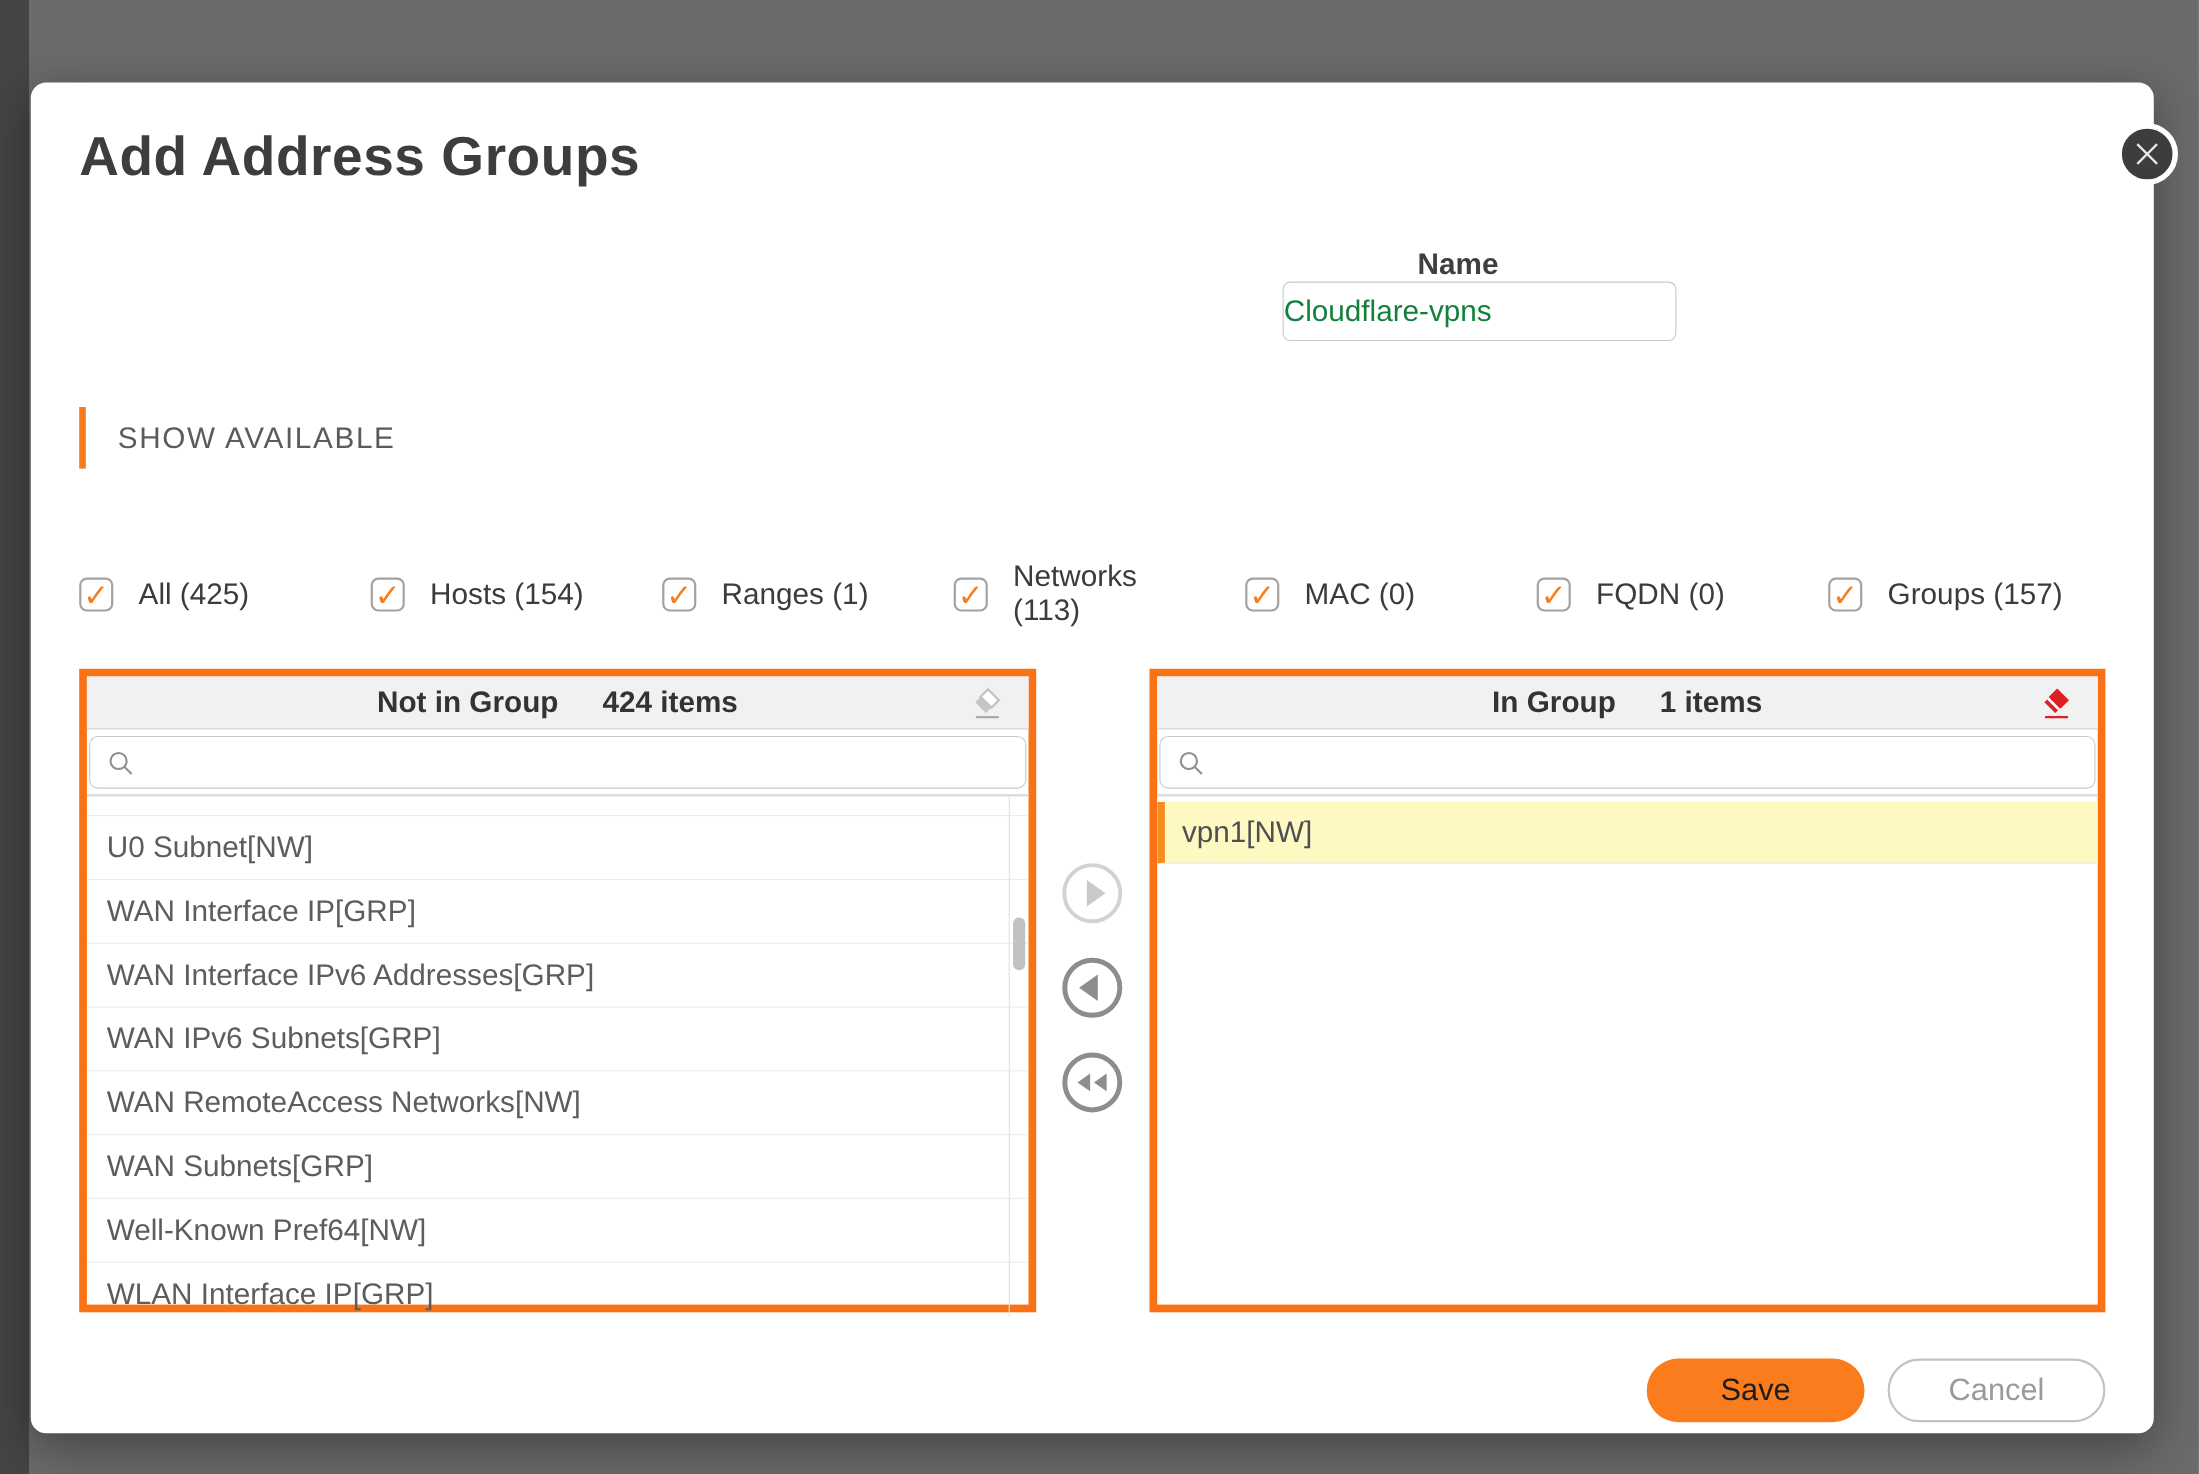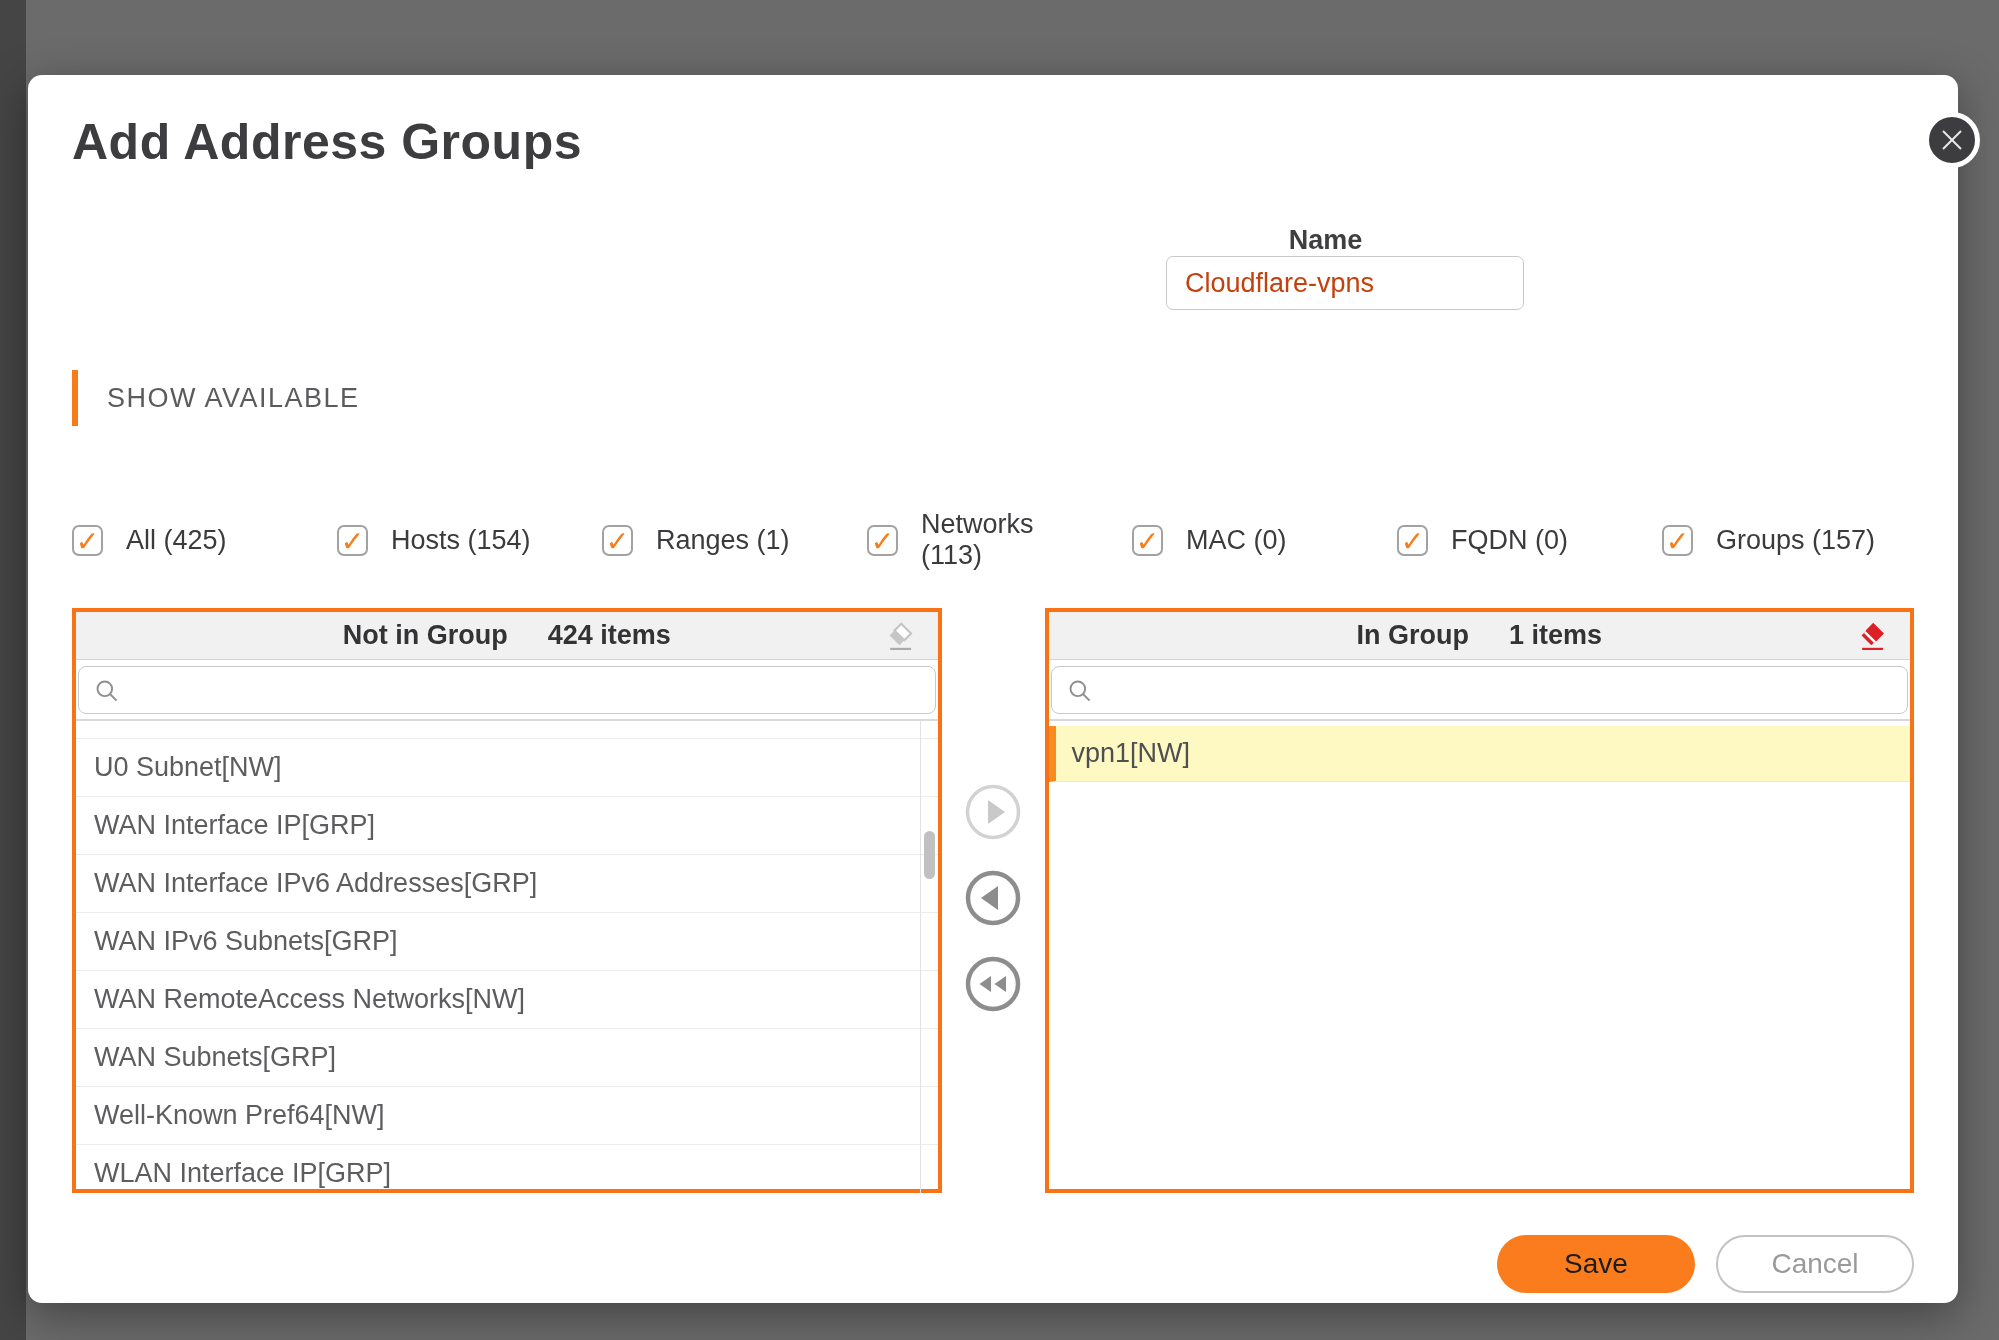--- a/index.html
+++ b/index.html
@@ -24,40 +24,40 @@
   h1.dialog-title {
     margin-top:36px; font-size:50px; font-weight:700; color:#3d3d40;
     line-height:62px; letter-spacing:0.5px;
   }
   
   .name-row { margin-top:52px; display:flex; align-items:center; padding-left:665px;flex-direction:column; }
   .name-label { font-size:27px; font-weight:700; color:#3f3f42; }
   .name-input {
     margin-left:39px; width:358px; height:54px; border:1px solid #c9c9c9;
     border-radius:7px; font-family:"Liberation Sans", sans-serif;
-    font-size:27px; color:#c2410c; padding:0 18px; outline:none; background:#fff;
+    font-size:27px; color:#15803d; padding:0 0; outline:none; background:#fff;
   }
   
   .section-head { margin-top:60px; display:flex; align-items:center; height:56px; }
   .section-bar { width:6px; height:56px; background:#F87B1B; }
   .section-title { margin-left:29px; font-size:27px; color:#5b5b5e; letter-spacing:1.5px; }
   
   .filters { margin-top:81px; display:flex; align-items:center; height:66px; }
   .filter-item { display:flex; align-items:center; width:265px; cursor:pointer; }
   .filter-item:last-child { width:auto; }
   .cb {
     flex:none; width:31px; height:31px; border:2px solid #a2a2a2; border-radius:7px;
     background:#fff; display:flex; align-items:center; justify-content:center;
   }
   .cb .check { font-size:28px; color:#f47f20; line-height:1; transform:translateY(2px); }
   .filter-label { margin-left:23px; font-size:27px; color:#3b3b3e; line-height:31px; }
   .filter-item.wrap .filter-label { width:122px; }
   
   .panels { margin-top:35px; display:flex; }
-  .panel { width:870px; height:585px; border:4px solid #f97316; background:#fff; }
+  .panel { width:870px; height:585px; border:7px solid #f97316; background:#fff; }
   .panel-header {
     height:48px; background:#f1f1f1; border-bottom:1px solid #d5d5d5;
     display:flex; align-items:center; justify-content:center; gap:40px; position:relative;
   }
   .ph-title, .ph-count { font-size:27px; font-weight:700; color:#333336; }
   .eraser-btn { position:absolute; right:22px; top:8px; cursor:pointer; background:none; border:none; }
   .search-zone { padding:6px 2px 5px; border-bottom:2px solid #d9d9d9; }
   .search-box {
     height:48px; border:1px solid #c9c9c9; border-radius:8px; background:#fff;
     display:flex; align-items:center; padding:0 14px;

